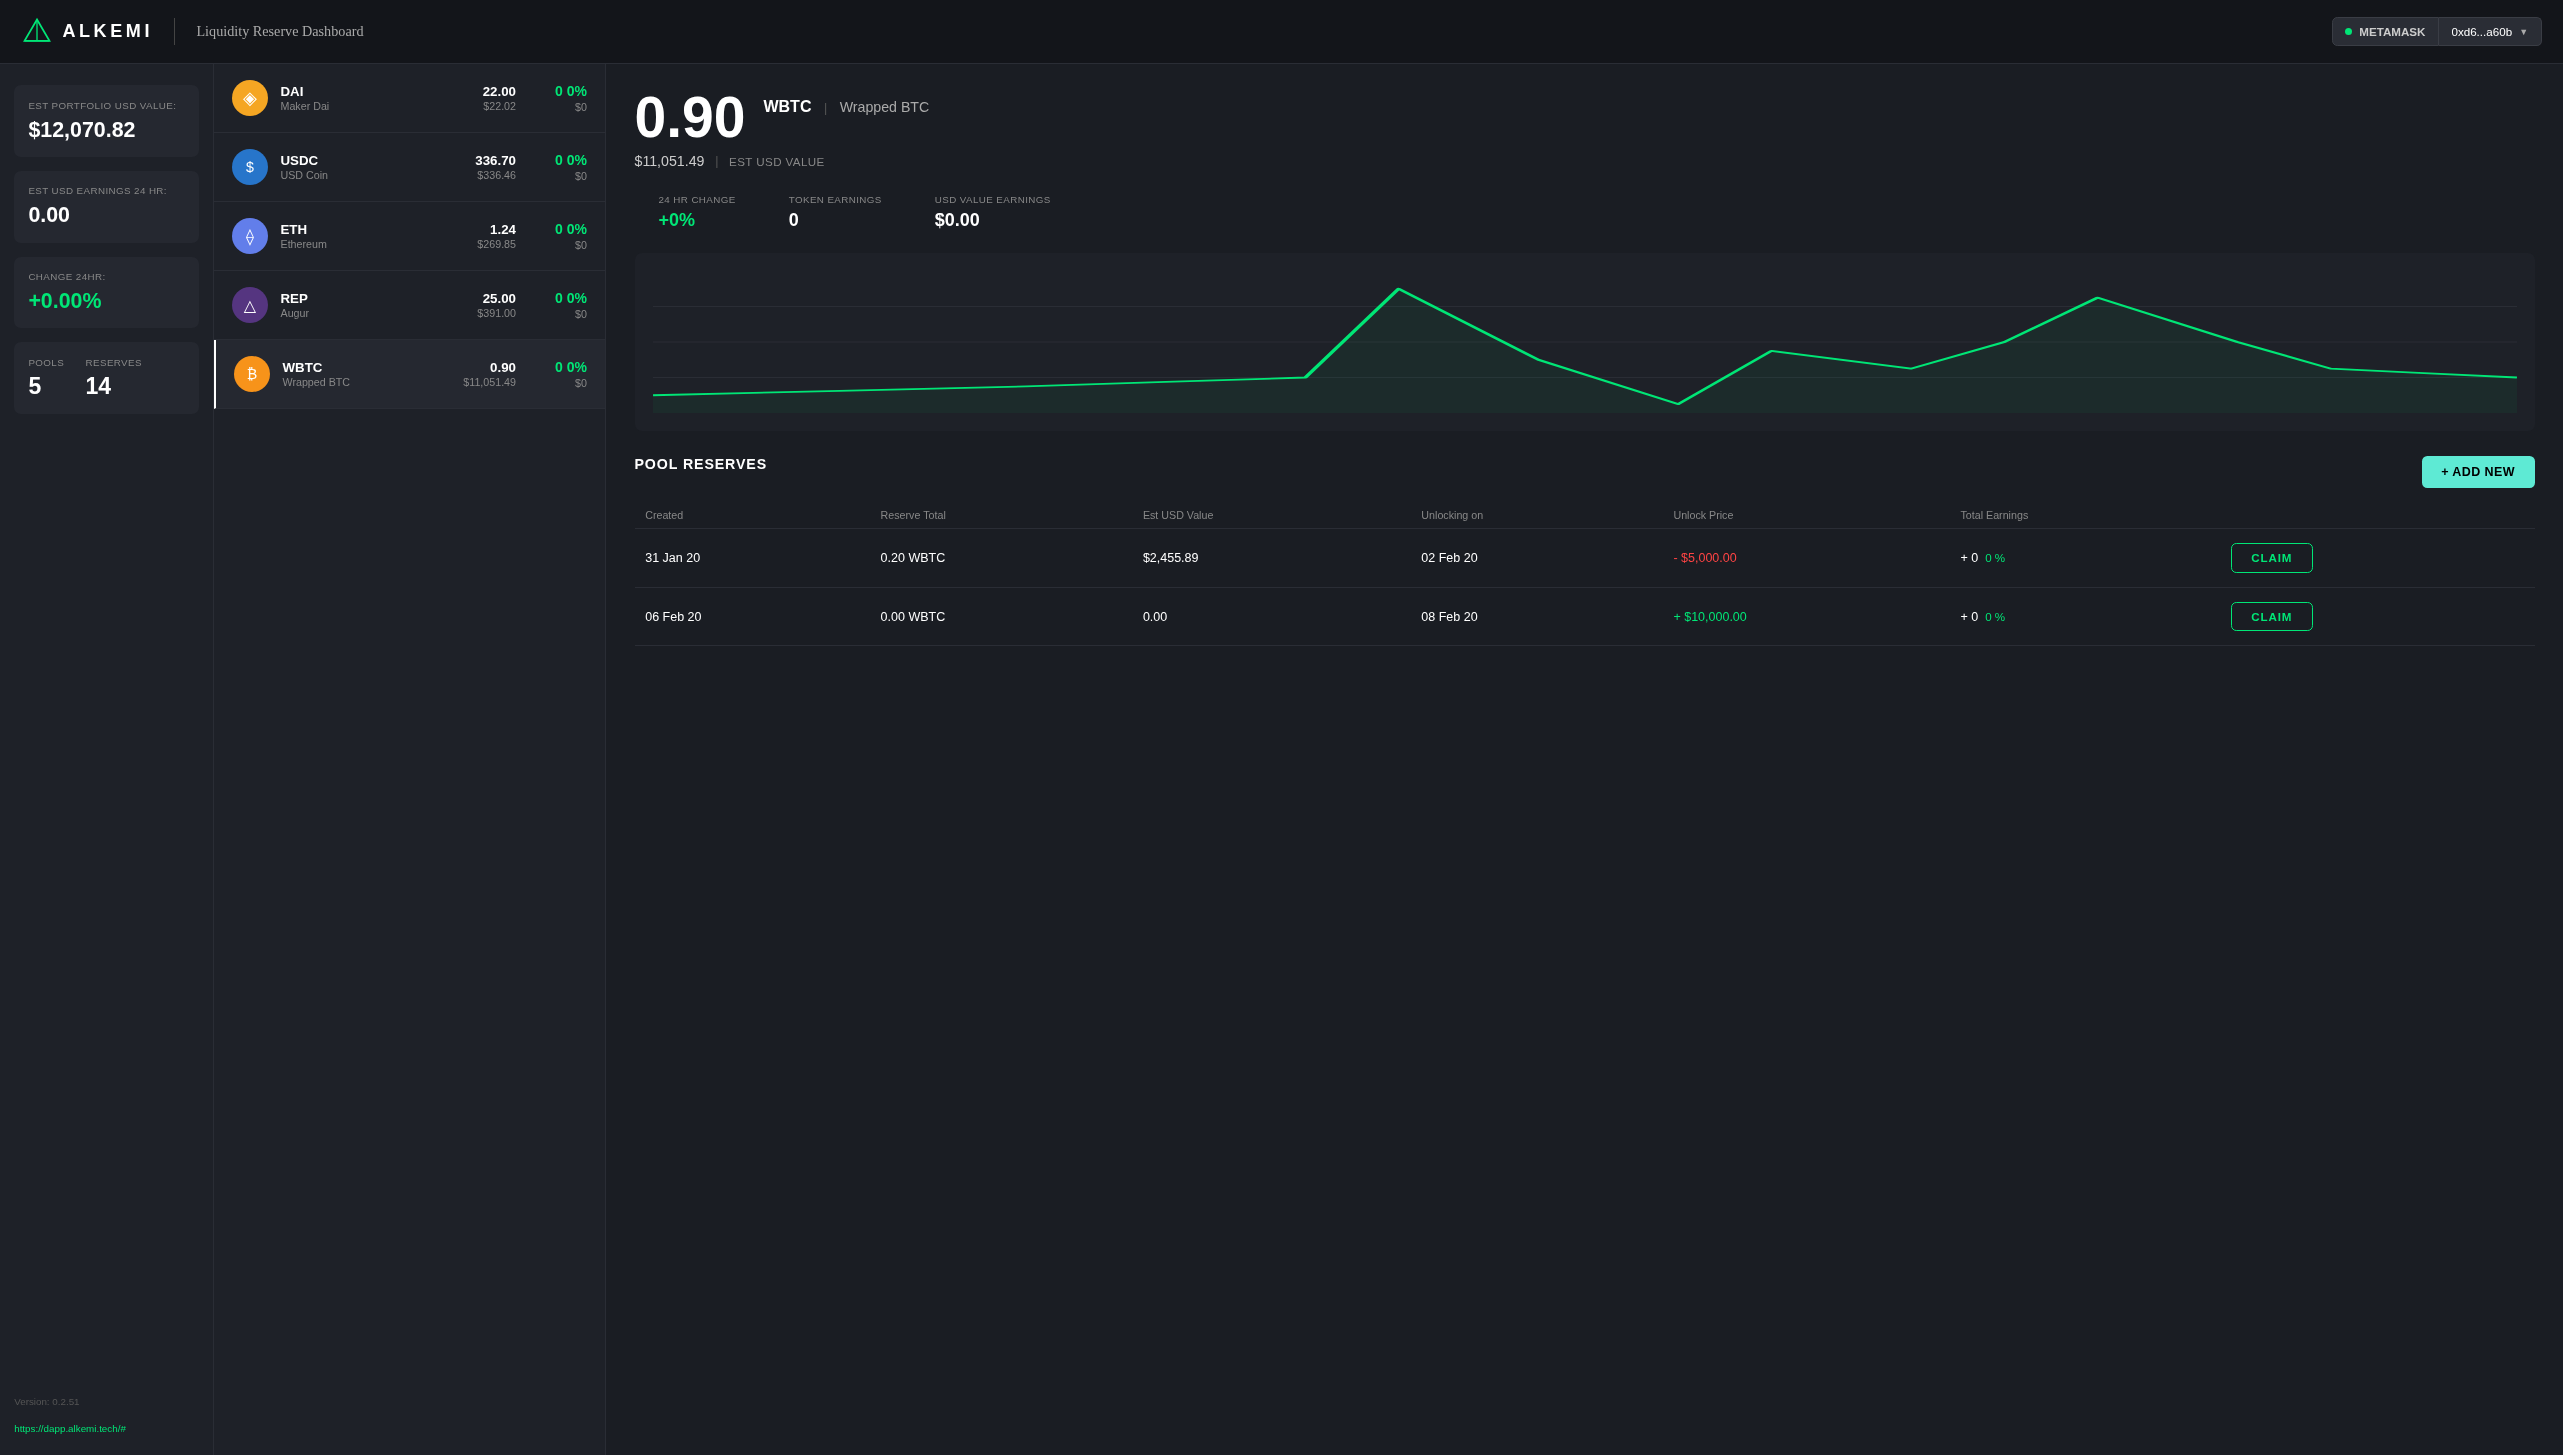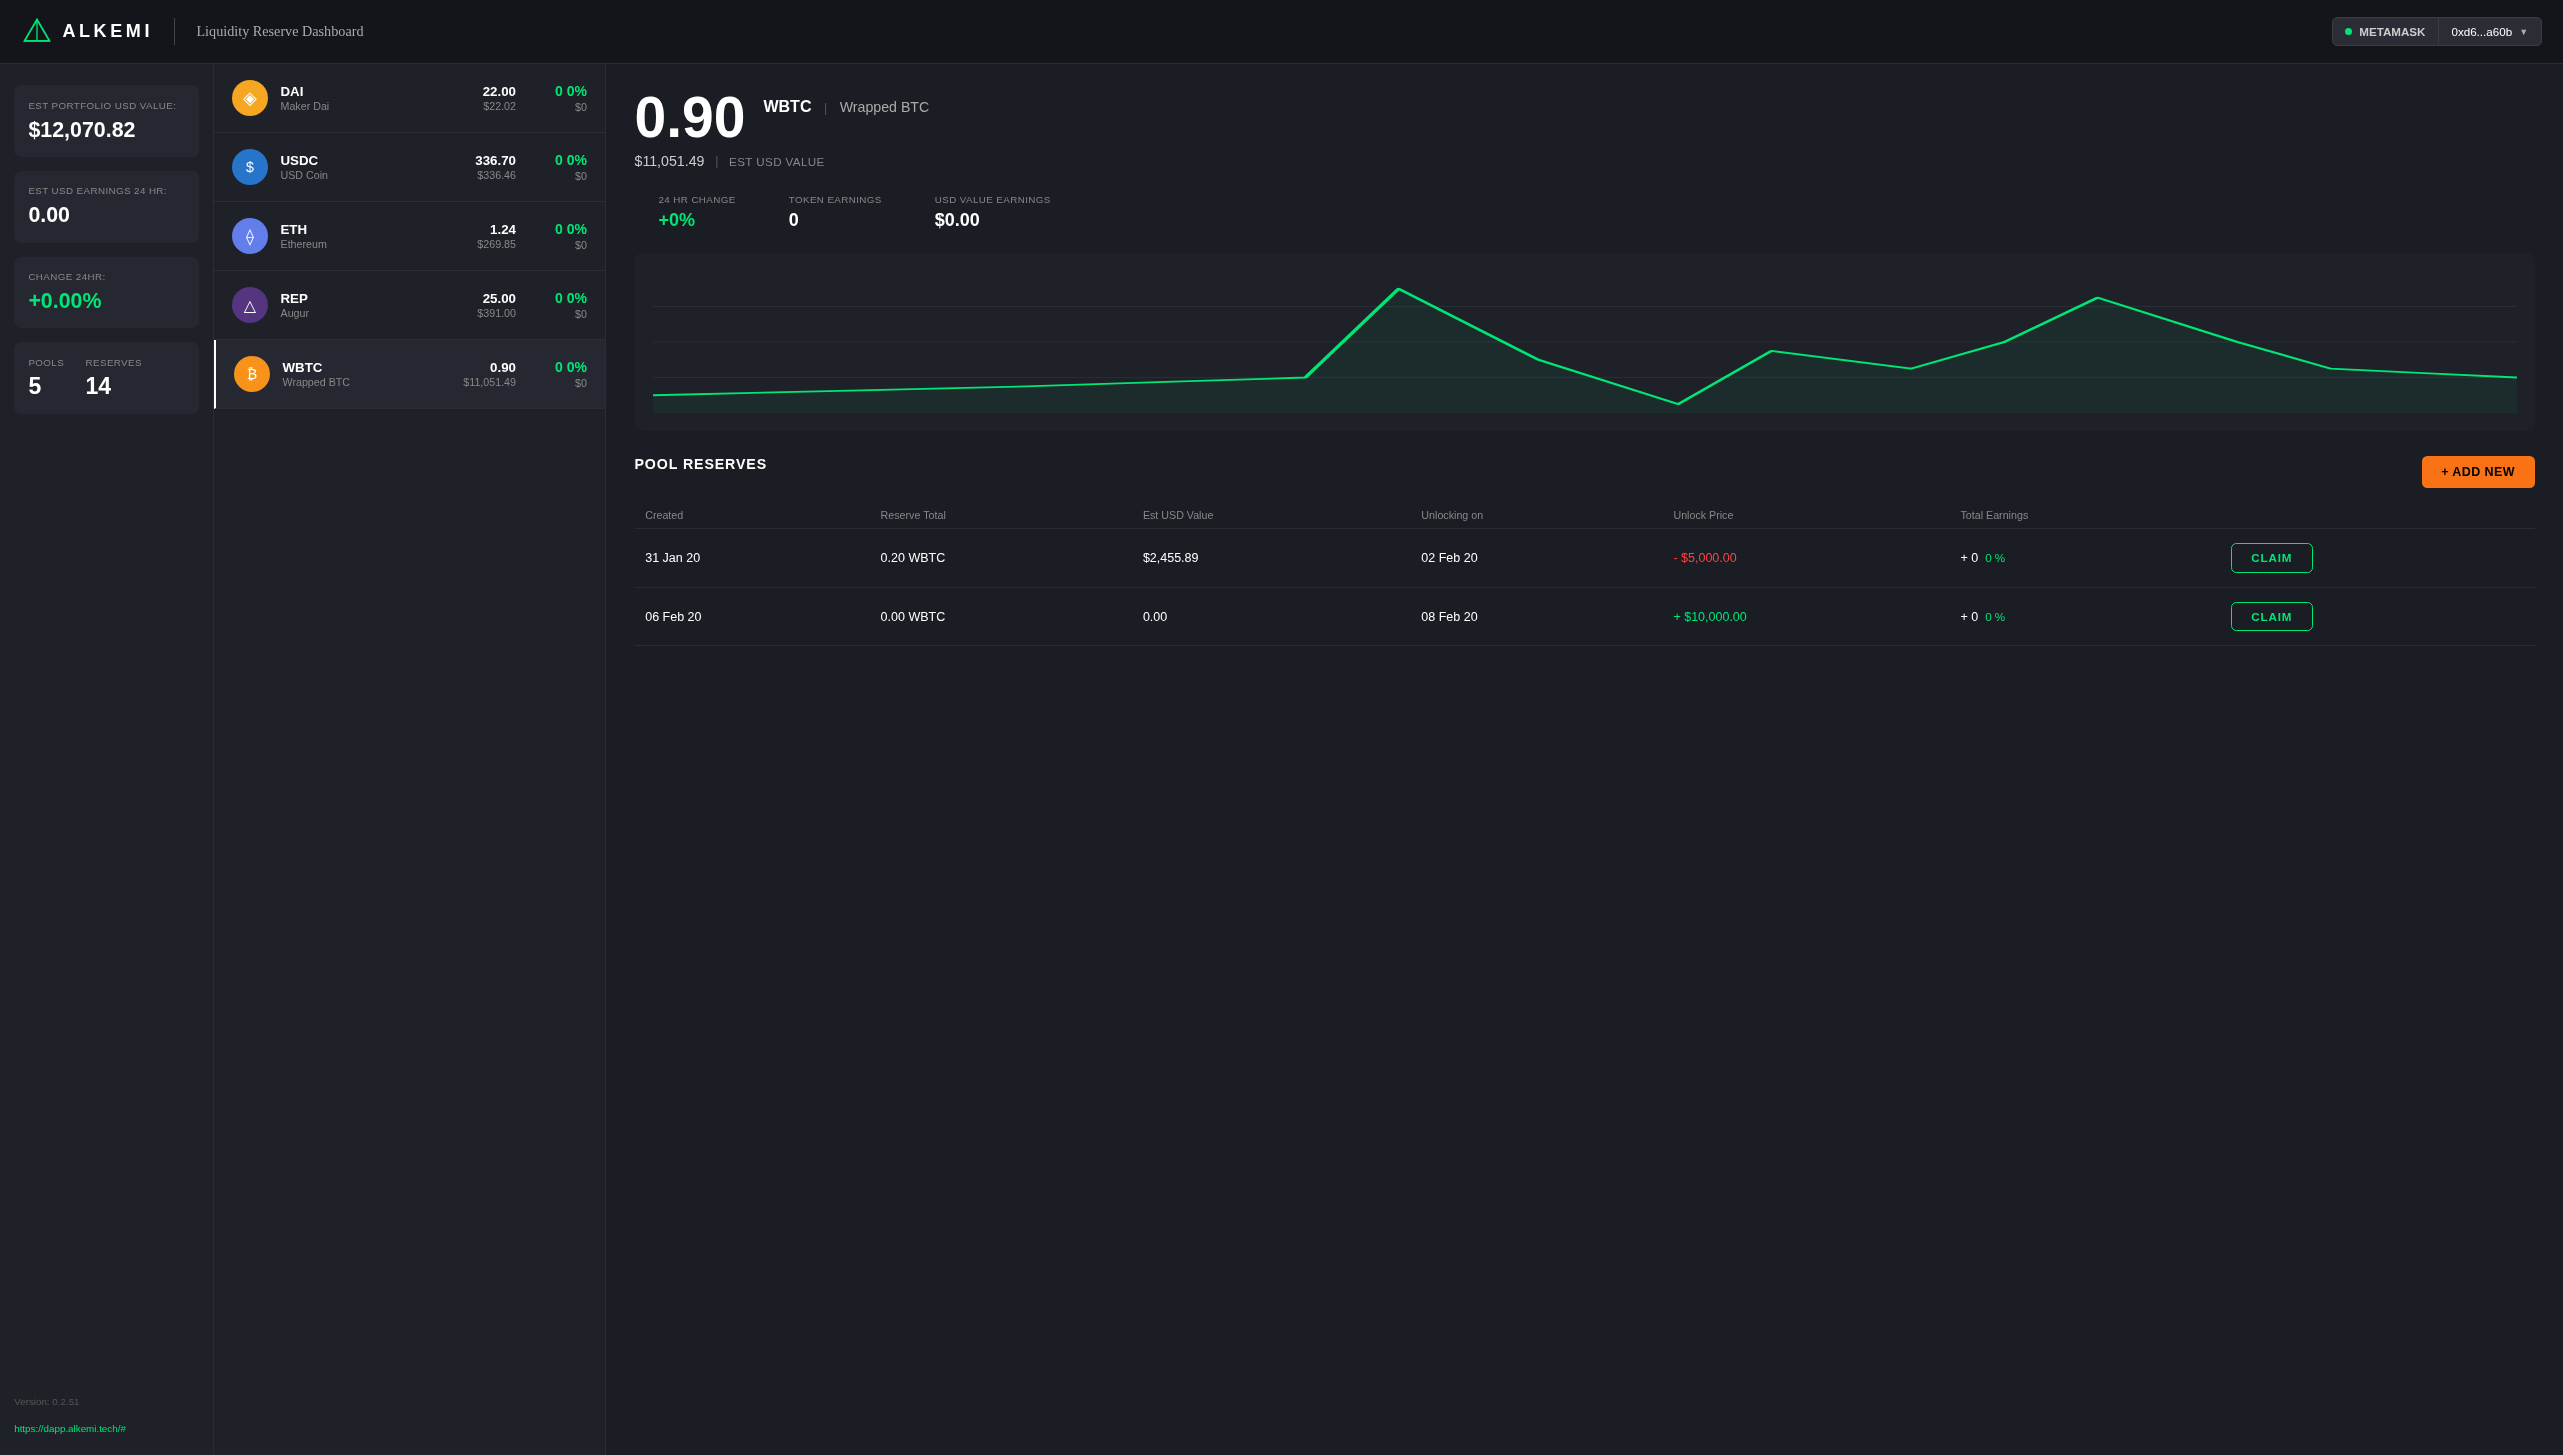--- a/index.html
+++ b/index.html
@@ -331,21 +331,21 @@
       margin-bottom: 14.2px;
     }
     .pool-reserves-title {
       font-size: 14.2px;
       font-weight: 700;
       color: #fff;
       text-transform: uppercase;
       letter-spacing: 0.9px;
     }
     .add-new-btn {
-      background: #f97316;
+      background: #5eead4;
       color: #000;
       border: none;
       border-radius: 5.3px;
       padding: 9px 19.6px;
       font-size: 12.5px;
       font-weight: 700;
       cursor: pointer;
       letter-spacing: 0.4px;
     }
 

